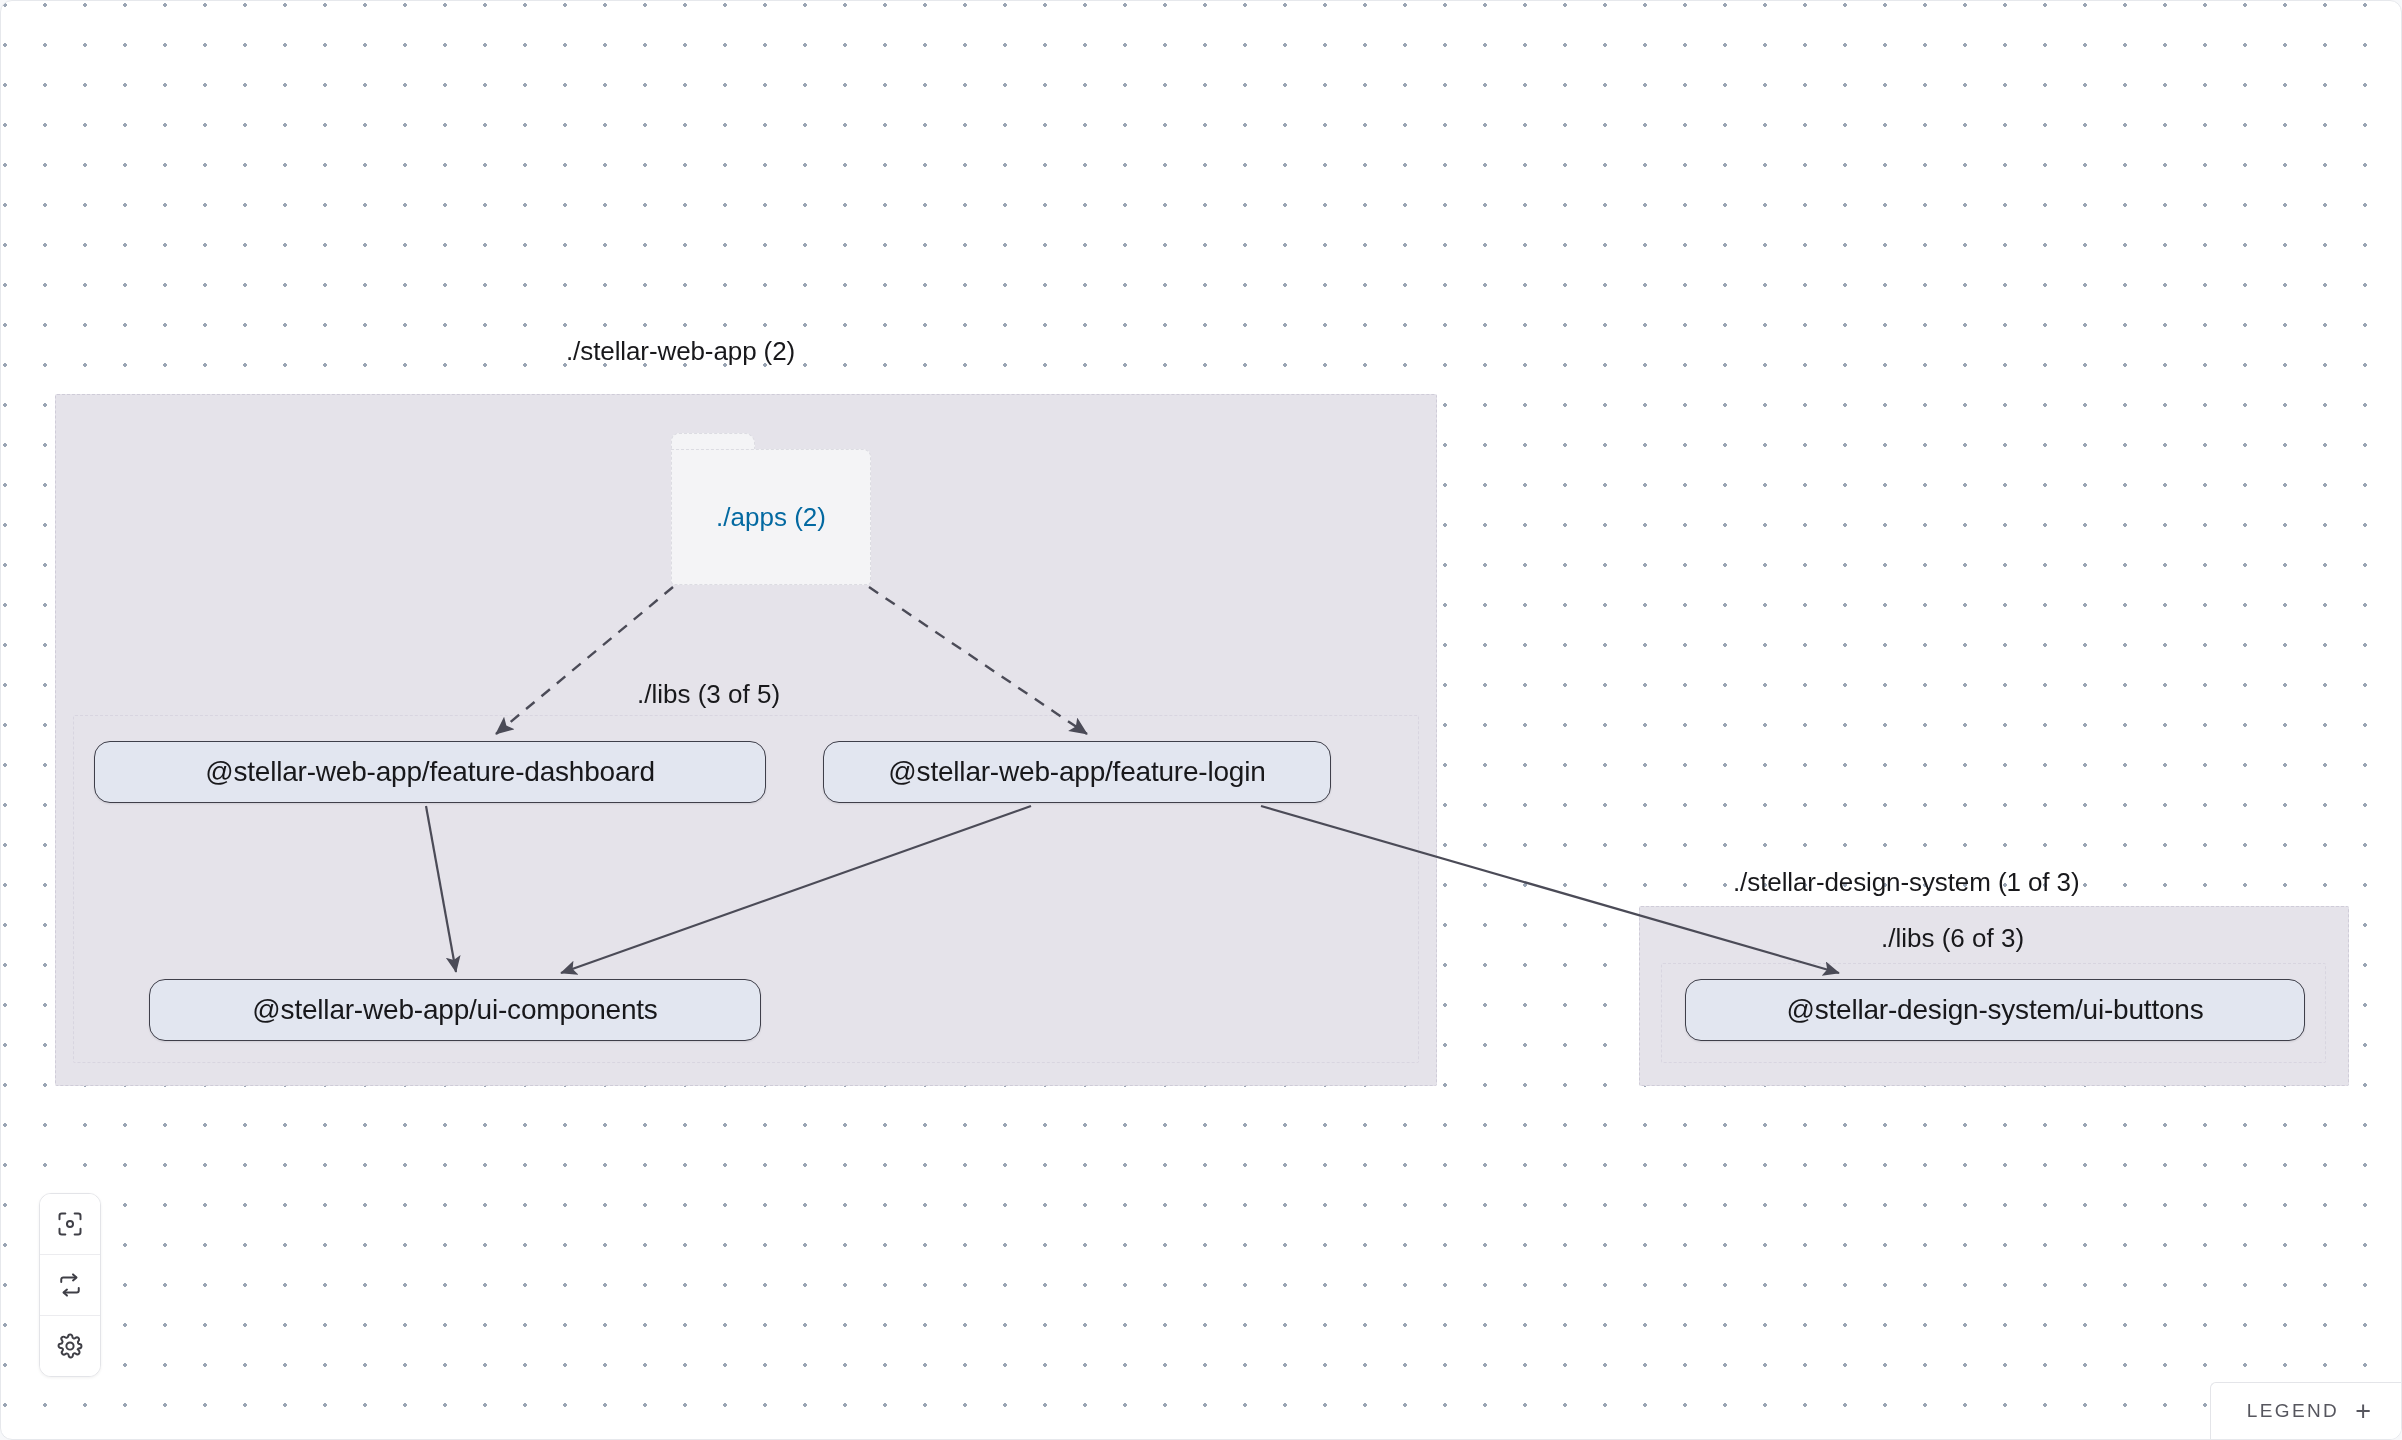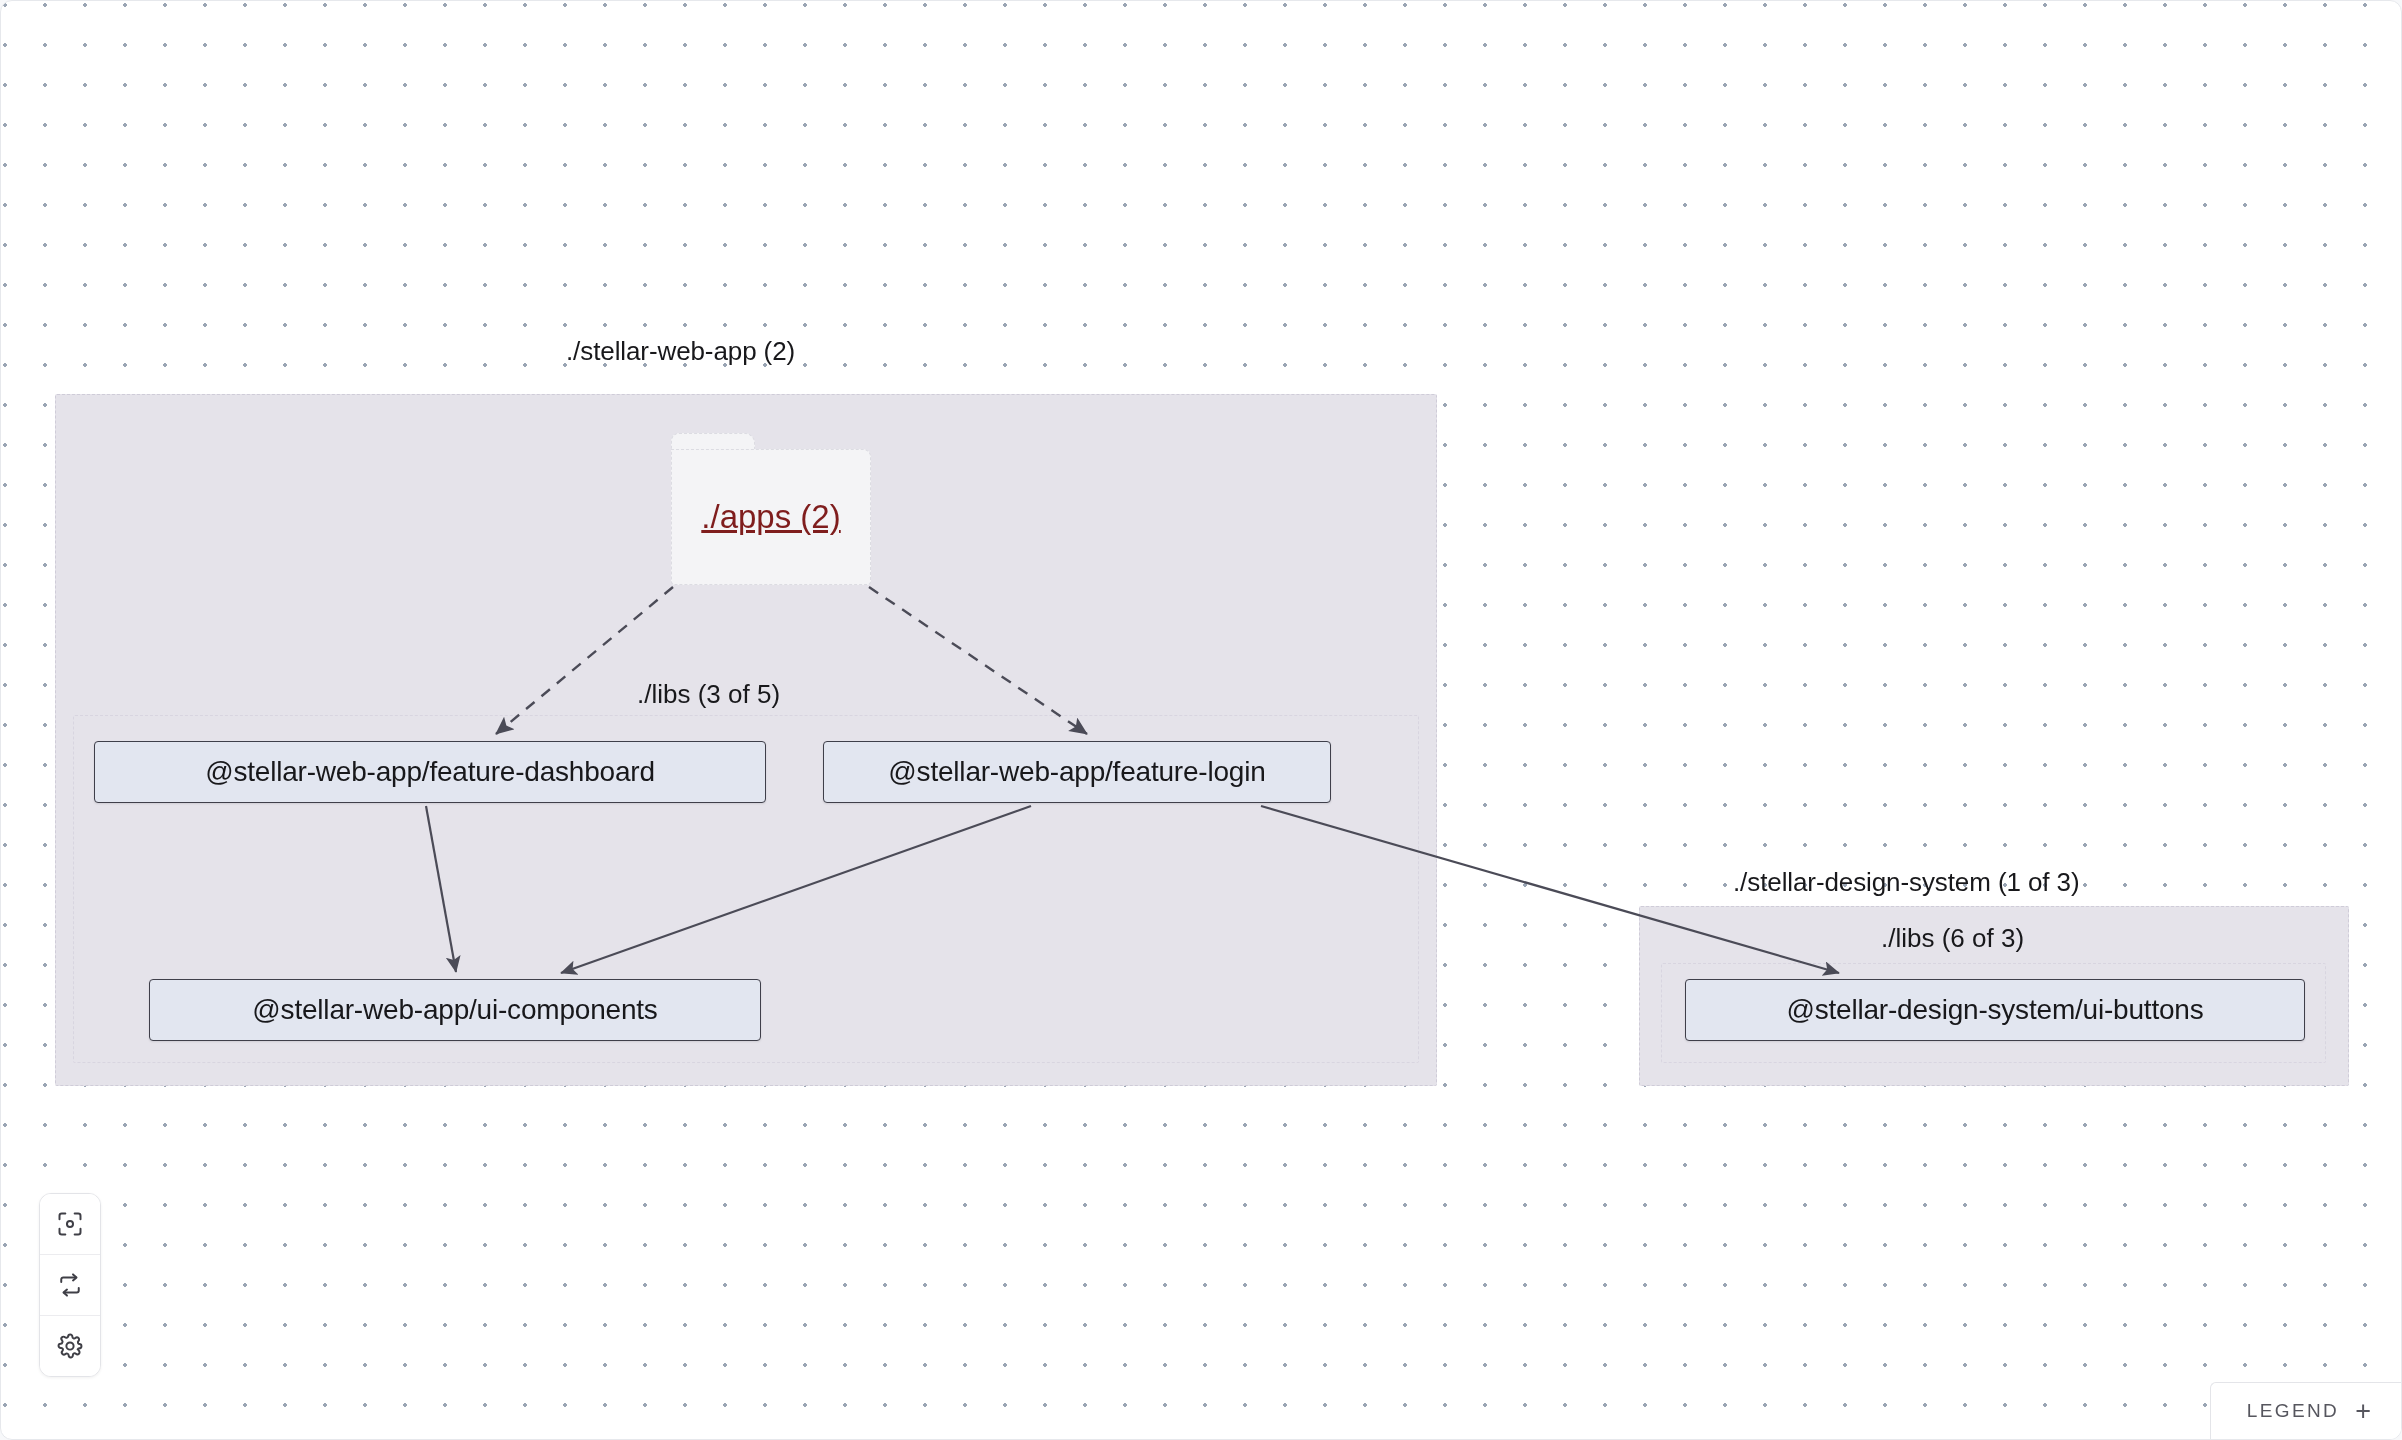--- a/index.html
+++ b/index.html
@@ -78,33 +78,32 @@
     border: 1.5px dashed #dcdce2;
     border-top-right-radius: 8px;
     border-bottom-left-radius: 4px;
     border-bottom-right-radius: 4px;
     box-sizing: border-box;
     display: flex;
     align-items: center;
     justify-content: center;
   }
   .folder .body span {
-    font-size: 33px;
-    color: #7f1d1d;
-    white-space: nowrap;
-    text-decoration: underline;
+    font-size: 26px;
+    color: #0369a1;
+    white-space: nowrap;
   }
 
   
   .node {
     position: absolute;
     box-sizing: border-box;
     background: #e2e6f0;
     border: 1.5px solid #3f3f4a;
-    border-radius: 4px;
+    border-radius: 16px;
     display: flex;
     align-items: center;
     justify-content: center;
     box-shadow: 0 1px 2px rgba(20,20,30,0.10);
   }
   .node span {
     font-size: 28px;
     color: #18181b;
     white-space: nowrap;
     letter-spacing: -0.2px;

